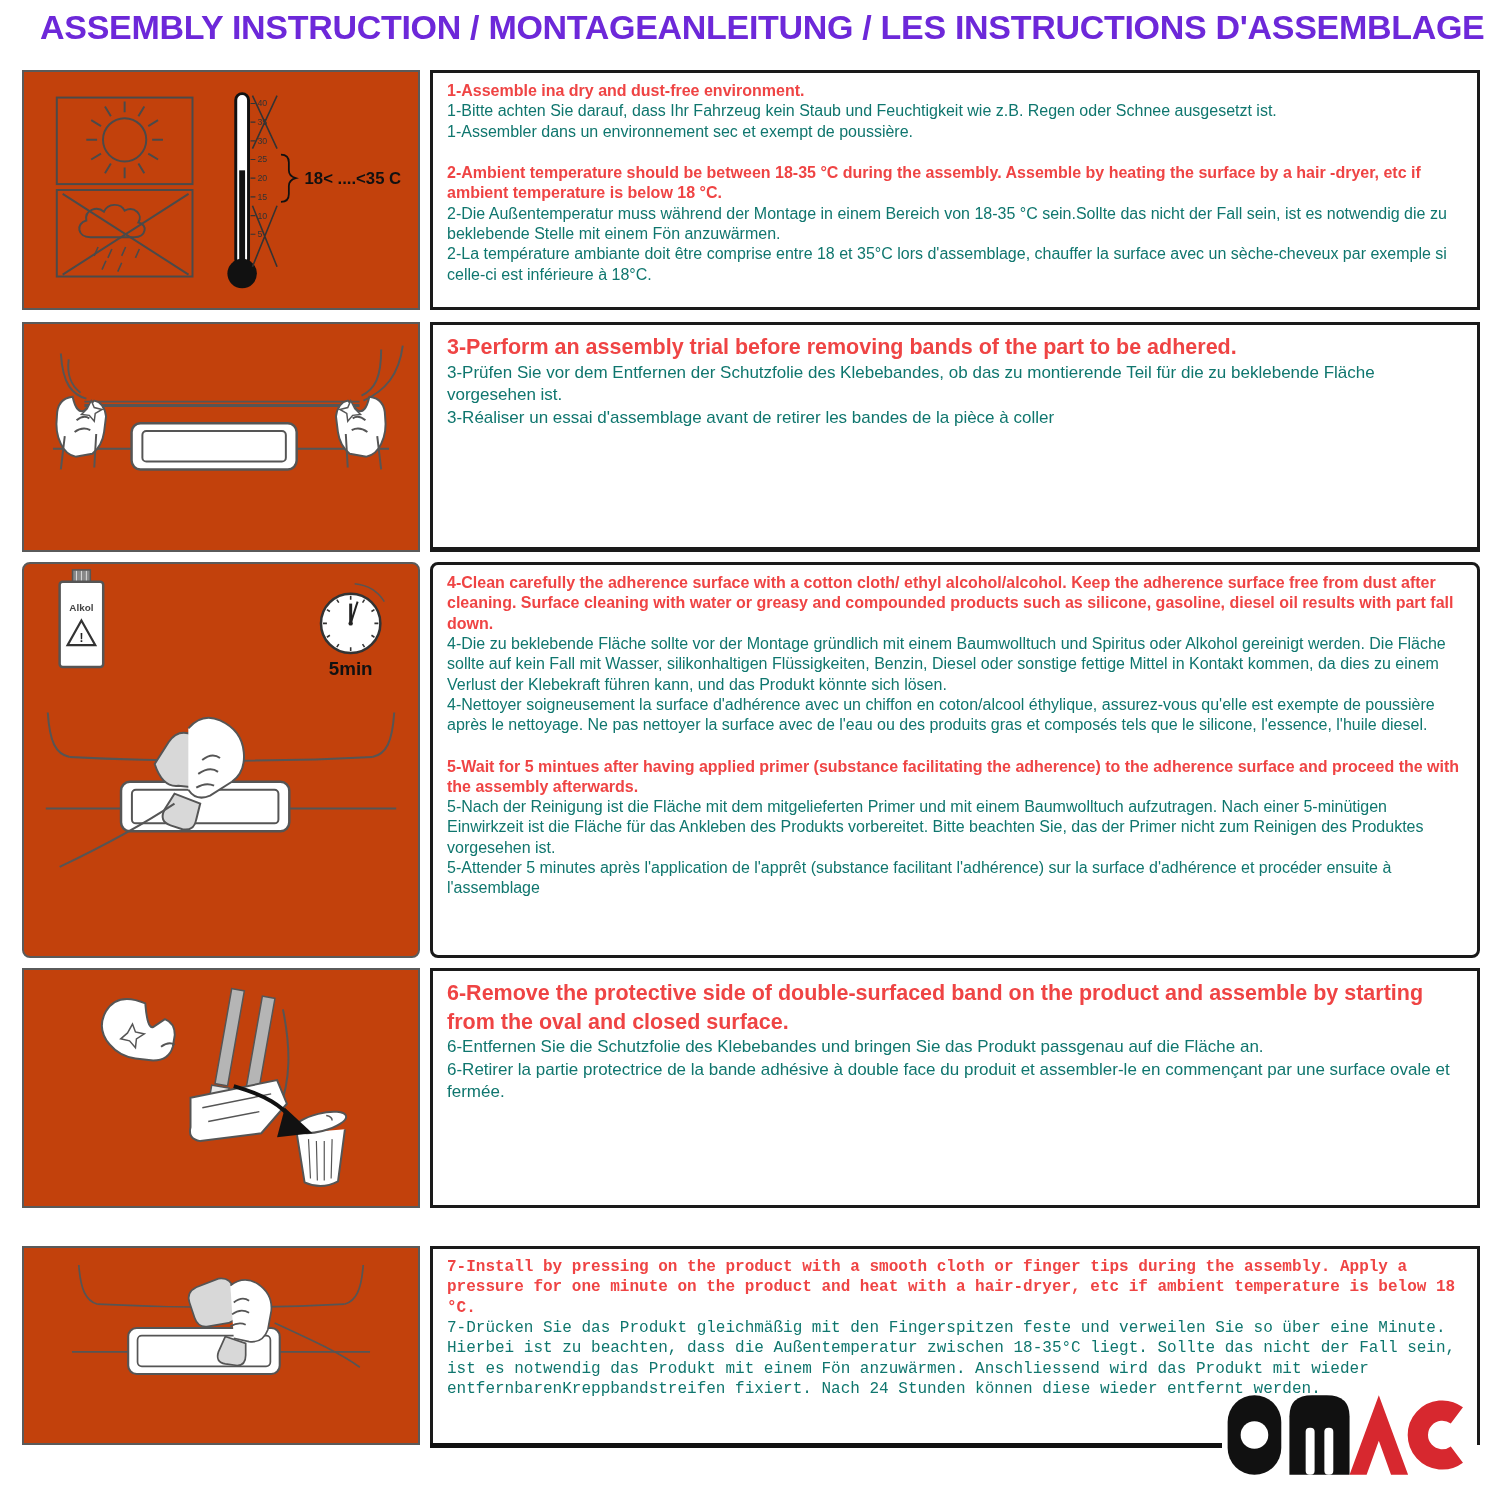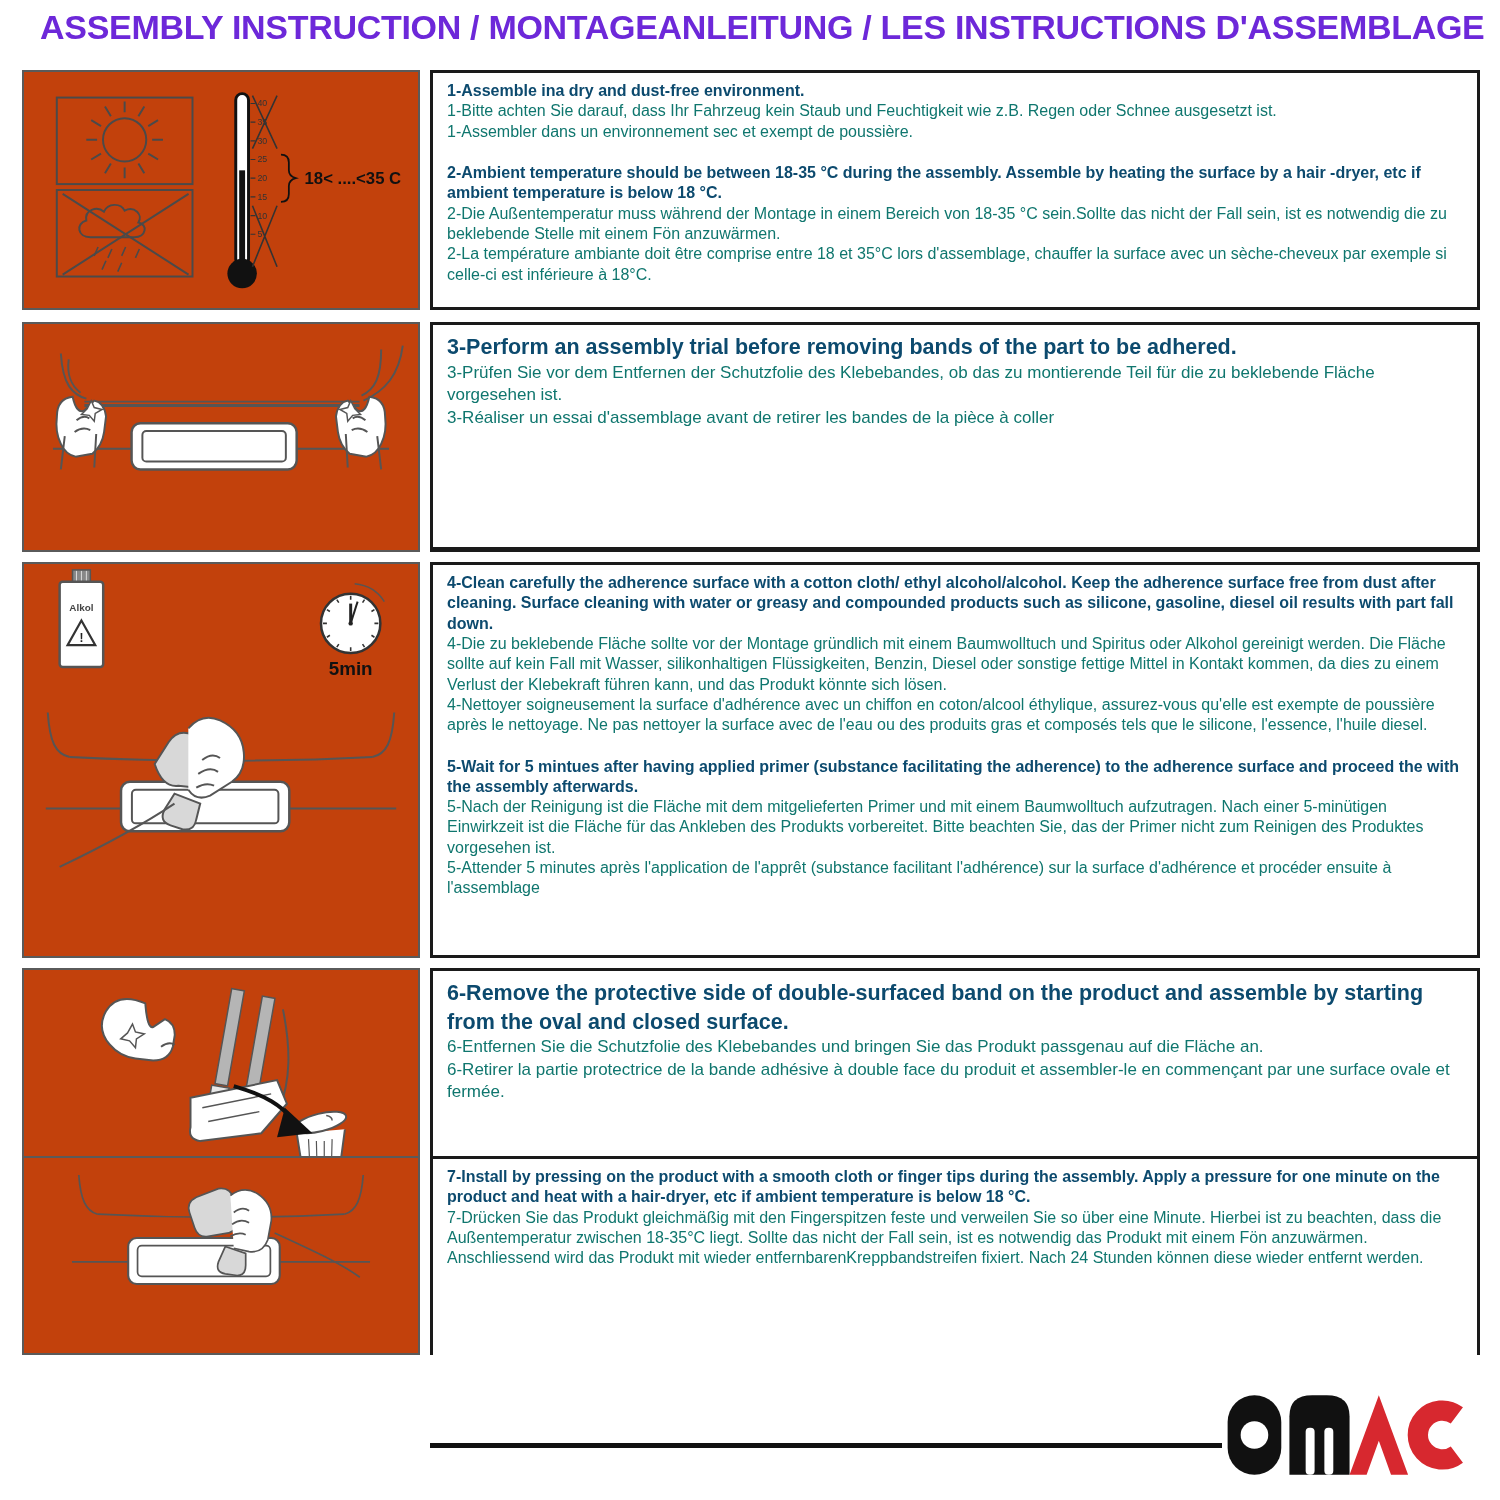--- a/index.html
+++ b/index.html
@@ -5,29 +5,29 @@
   html,body{margin:0;padding:0;background:#fff;}
   .page{position:relative;width:1500px;height:1500px;background:#fff;overflow:hidden;
         font-family:"Liberation Sans", sans-serif;color:#1c1c1c;}
   .title{position:absolute;top:8px;left:40px;width:1440px;white-space:nowrap;
          font-size:34px;font-weight:800;letter-spacing:-0.3px;color:#6d28d9;}
   .figbox{position:absolute;left:22px;width:398px;border:2px solid #5a5a5a;background:#c2410c;box-sizing:border-box;}
   .textbox{position:absolute;left:430px;width:1050px;border:3px solid #1a1a1a;background:#fff;
            box-sizing:border-box;padding:8px 14px;}
   .textbox.center{display:flex;flex-direction:column;}
   .textbox p{margin:0;font-size:16px;line-height:1.27;color:#0f766e;}
-  .textbox p.b{font-weight:bold;color:#0c4a6e;}
+  .textbox p.b{font-weight:bold;color:#ef4444;}
   .textbox p.gap{margin-top:21px;}
   .textbox.big p{font-size:17px;line-height:1.33;}
   .textbox.big p.b{font-size:21.5px;}
   .r1{top:70px;height:240px;}
   .r2{top:322px;height:230px;}
-  .r3{top:562px;height:396px;}
+  .r3{top:562px;height:396px;border-radius:8px;}
   .r4{top:968px;height:240px;}
-  .r5{top:1156px;height:199px;}
+  .r5{top:1246px;height:199px;font-family:Liberation Mono, monospace;}
   .textbox.r2{border-bottom-width:5px;}
   .textbox.r5{border-bottom:none;}
   .bottom-rule{position:absolute;left:430px;top:1443px;width:792px;height:5px;background:#111;}
   .logo{position:absolute;left:1226px;top:1390px;width:252px;height:90px;}
   svg text{font-family:"Liberation Sans", sans-serif;}
   .figbox svg{display:block;width:100%;height:100%;}
 </style>
 </head>
 <body>
 

